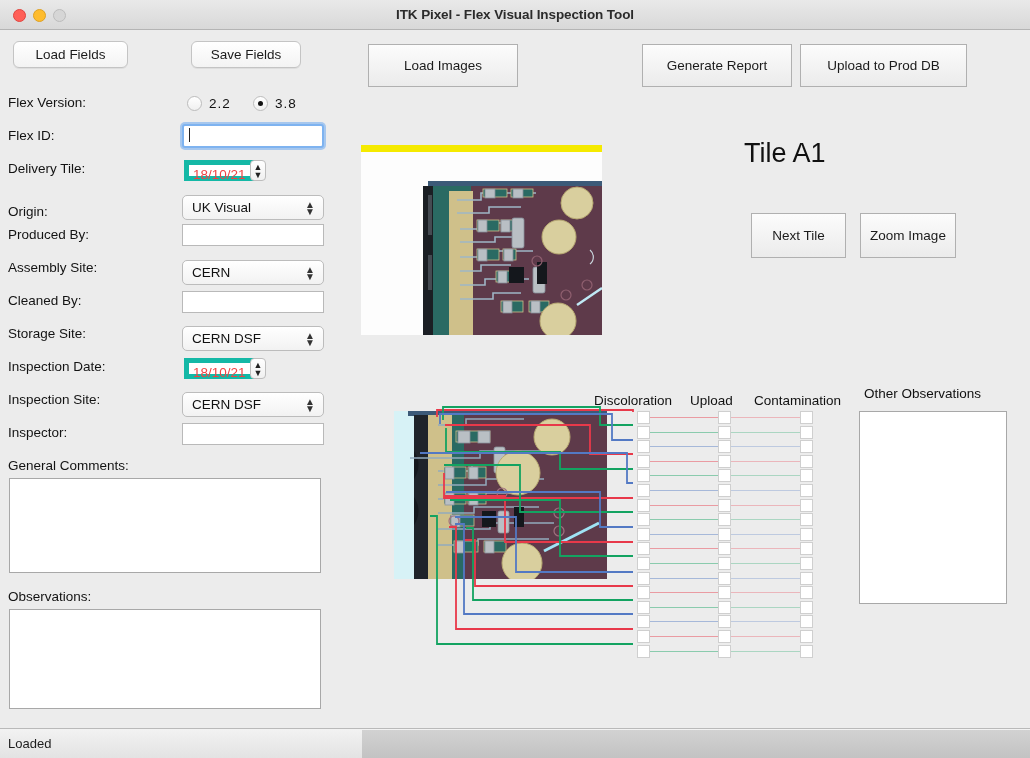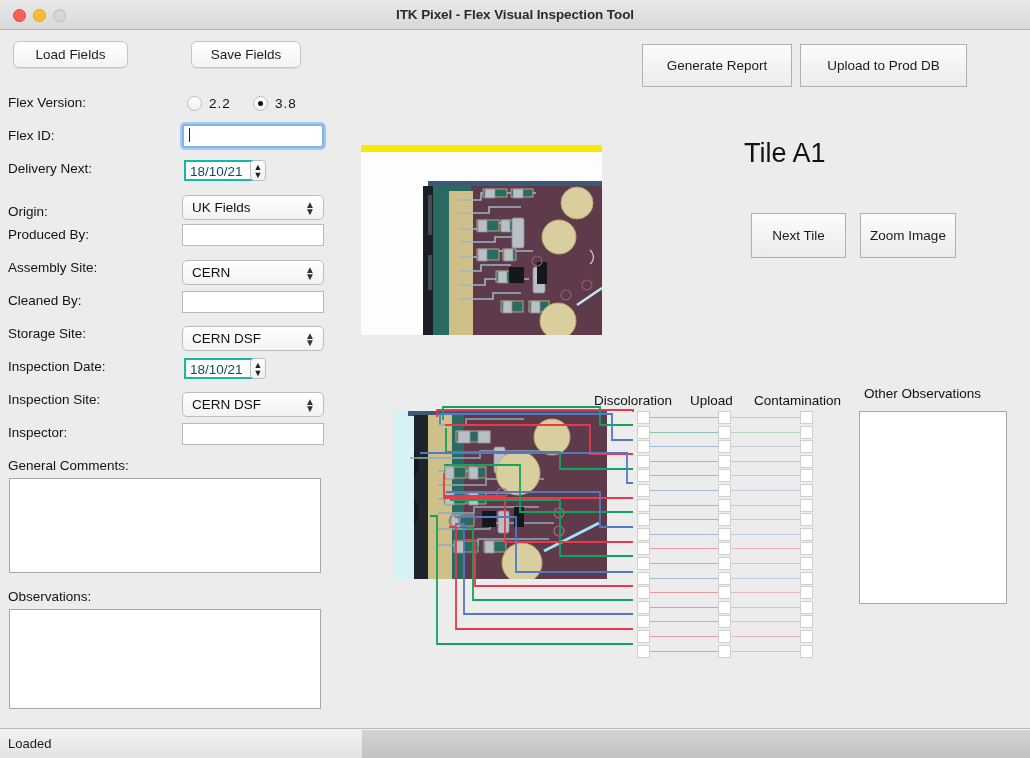--- a/index.html
+++ b/index.html
@@ -87,22 +87,22 @@
   .combo .chev {
     position: absolute; right: 8px; top: 50%;
     transform: translateY(-50%);
     font-size: 10px; color: #333; line-height: 1;
     display: flex; flex-direction: column; align-items: center;
   }
   .combo .chev i { font-style: normal; display: block; height: 7px; line-height: 7px; }
   .spinbox { position: absolute; }
   .spinbox .sv {
     position: absolute; left: 0; top: 0;
-    background: #fff; border: 2px solid #14b8a6;
-    font-size: 13.5px; color: #0c4a6e;
+    background: #fff; border: 5px solid #14b8a6;
+    font-size: 13.5px; color: #ef4444;
     padding: 0 4px; line-height: 19px;
   }
   .spinbox .stepper {
     position: absolute; top: 0;
     width: 16px; height: 21px;
     background: linear-gradient(to bottom,#ffffff,#f0f0f0);
     border: 1px solid #bdbdbd; border-radius: 4px;
     display: flex; flex-direction: column;
     align-items: center; justify-content: center;
     font-size: 9px; color: #222; line-height: 8px;
@@ -173,50 +173,51 @@
   <div class="titlebar">
     <div class="traffic tl-close"></div>
     <div class="traffic tl-min"></div>
     <div class="traffic tl-max"></div>
     <div class="title">ITK Pixel - Flex Visual Inspection Tool</div>
   </div>
 
   <div class="rbutton" style="left:13px; top:41px; width:115px; height:27px; line-height:25px;">Load Fields</div>
   <div class="rbutton" style="left:191px; top:41px; width:110px; height:27px; line-height:25px;">Save Fields</div>
 
+  <div class="sqbutton" style="left:368px; top:44px; width:150px; height:43px; line-height:41px;">Load Images</div>
   <div class="sqbutton" style="left:800px; top:44px; width:167px; height:43px; line-height:41px;">Upload to Prod DB</div>
   <div class="sqbutton" style="left:642px; top:44px; width:150px; height:43px; line-height:41px;">Generate Report</div>
 
   <div class="flabel" style="left:8px; top:95px;">Flex Version:</div>
   <div class="radio-wrap" style="left:187px; top:96px;">
     <span class="radio"></span>
     <span class="radio-label">2.2</span>
   </div>
   <div class="radio-wrap" style="left:253px; top:96px;">
     <span class="radio on"></span>
     <span class="radio-label">3.8</span>
   </div>
 
   <div class="flabel" style="left:8px; top:128px;">Flex ID:</div>
   <div class="tfield focused" style="left:182px; top:124px; width:142px; height:24px; line-height:20px;">
     <span class="caret"></span><span></span>
   </div>
 
-  <div class="flabel" style="left:8px; top:161px;">Delivery Next:</div>
+  <div class="flabel" style="left:8px; top:161px;">Delivery Tile:</div>
   <div class="spinbox" style="left:184px; top:160px; width:75px; height:22px;">
     <div class="sv" style="width:72px; height:21px;">18/10/21</div>
     <div class="stepper" style="left:66px;">
       <span>▲</span>
       <span>▼</span>
     </div>
   </div>
 
   <div class="flabel" style="left:8px; top:204px;">Origin:</div>
   <div class="combo" style="left:182px; top:195px; width:142px; height:25px; line-height:23px;">
-    <span>UK Fields</span>
+    <span>UK Visual</span>
     <span class="chev">
         <i>▲</i>
         <i>▼</i>
       </span>
   </div>
 
   <div class="flabel" style="left:8px; top:227px;">Produced By:</div>
   <div class="tfield" style="left:182px; top:224px; width:142px; height:22px; line-height:20px;"><span></span></div>
 
   <div class="flabel" style="left:8px; top:260px;">Assembly Site:</div>

